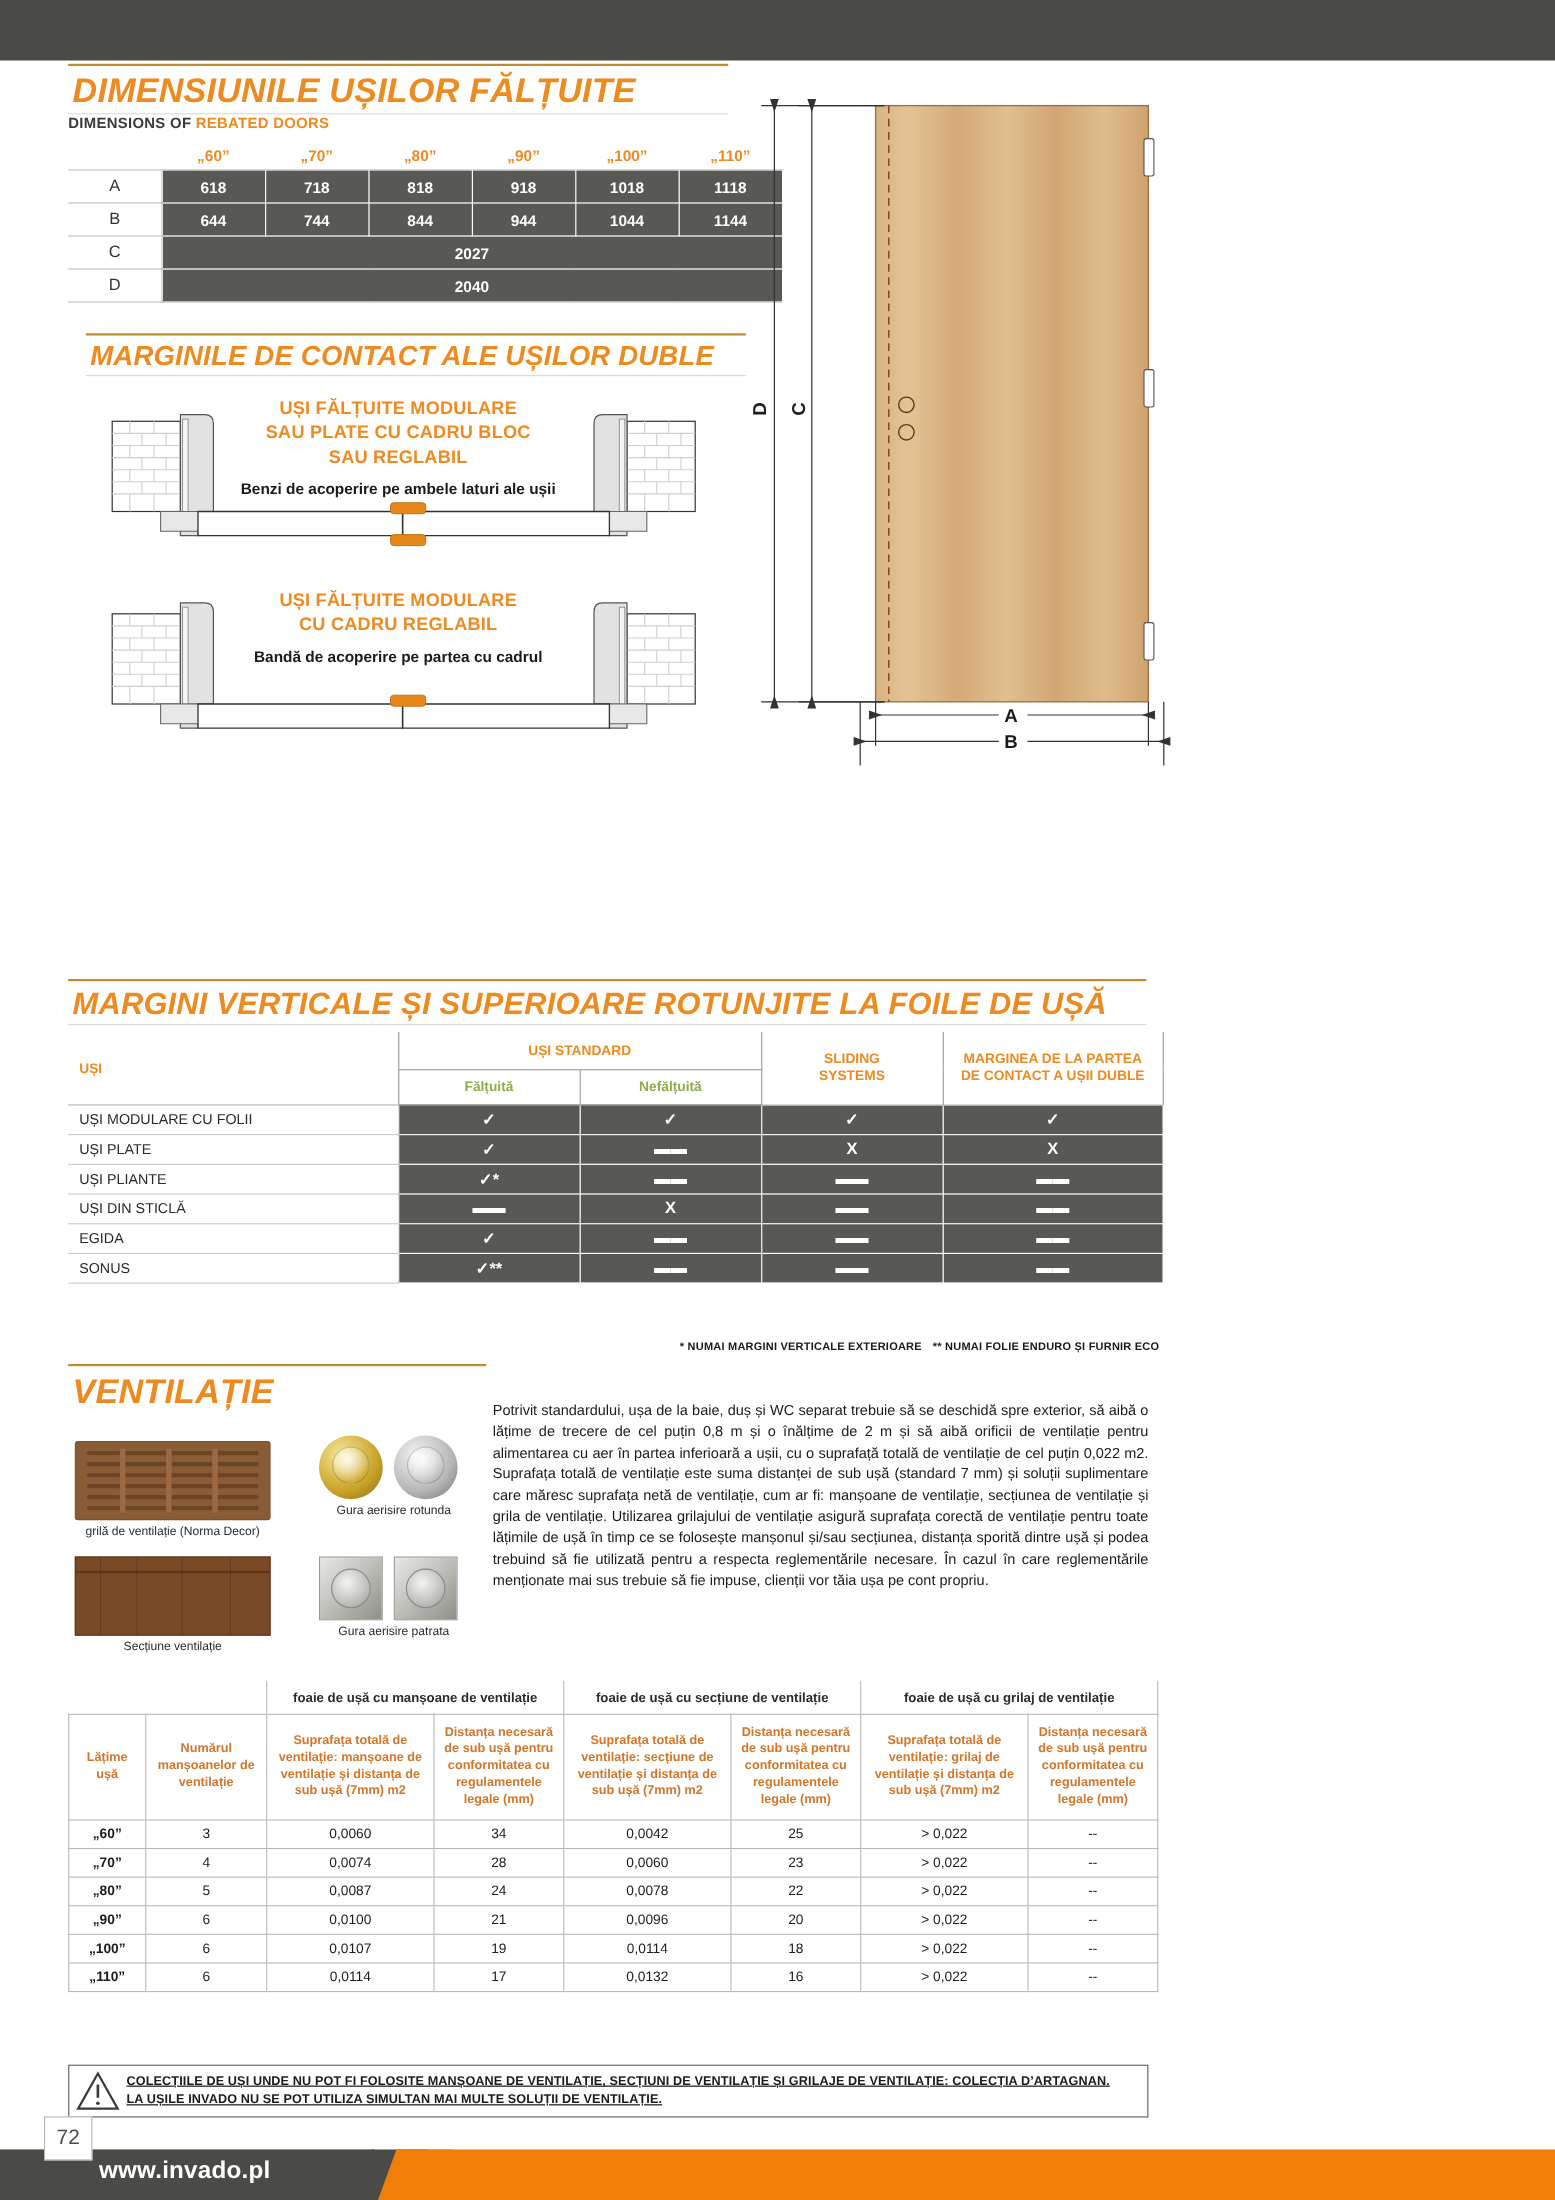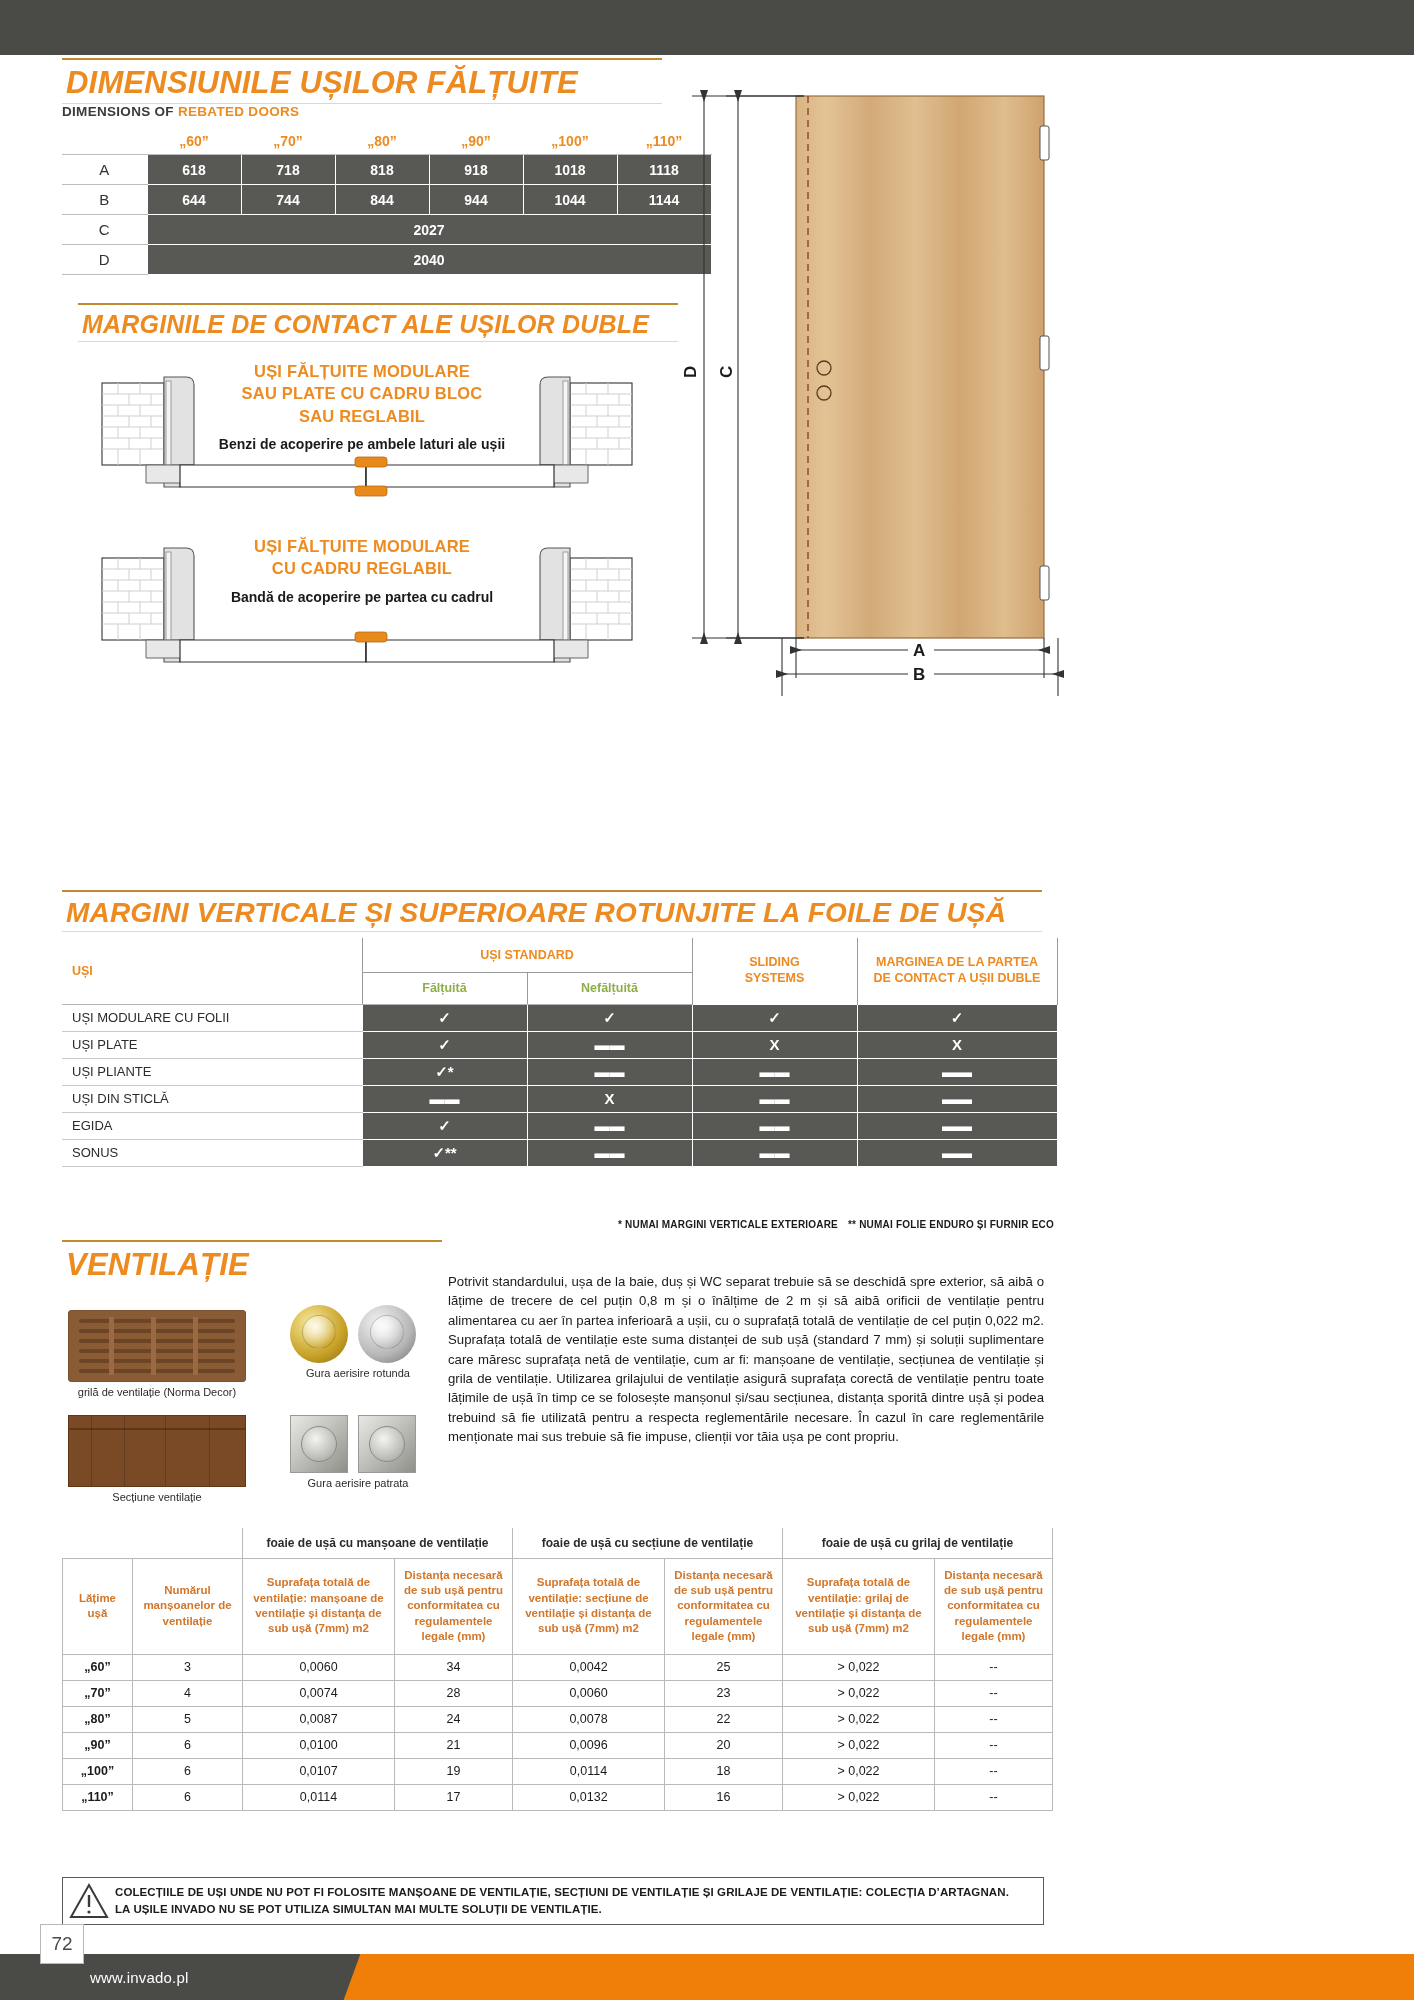--- a/index.html
+++ b/index.html
@@ -233,21 +233,21 @@
   .footer .orange {
     position:absolute; left:362px; bottom:0; width:1052px; height:46px;
     background:#F07F0A;
   }
   .footer .orangeslant {
     position:absolute; left:352px; bottom:0; width:50px; height:46px;
     background:#F07F0A; transform:skewX(-20deg);
   }
   .footer .url {
     position:absolute; left:90px; bottom:14px; color:#fff;
-    font-size:15px; font-weight:400; letter-spacing:0.2px; z-index:5;
+    font-size:22px; font-weight:700; letter-spacing:0.2px; z-index:5;
   }
   .pagenum {
     position:absolute; left:40px; bottom:36px; width:44px; height:40px;
     background:#fff; border:1px solid #b8b8b8;
     display:flex; align-items:center; justify-content:center;
     font-size:19px; color:#4a4a47; z-index:6;
   }
 </style>
 </head>
 <body>
@@ -724,21 +724,21 @@
           <td class="cell">0,0114</td>
           <td class="cell">17</td>
           <td class="cell">0,0132</td>
           <td class="cell">16</td>
           <td class="cell">&gt; 0,022</td>
           <td class="cell">--</td>
         </tr>
       </tbody>
   </table>
 
-  <div class="warnbox" style="left:62px; top:1877px; width:982px; height:48px;">
+  <div class="warnbox" style="left:62px; top:1877px; width:982px; height:48px;text-decoration:underline;">
     <div class="tri">
       <svg width="40" height="38" viewBox="0 0 40 38">
         <polygon points="20,3 38,35 2,35" fill="none" stroke="#3a3a3a" stroke-width="2"></polygon>
         <line x1="20" y1="13" x2="20" y2="25" stroke="#3a3a3a" stroke-width="2.4"></line>
         <circle cx="20" cy="30" r="1.6" fill="#3a3a3a"></circle>
       </svg>
     </div>
     <div class="txt">
       <div>COLECȚIILE DE UȘI UNDE NU POT FI FOLOSITE MANȘOANE DE VENTILAȚIE, SECȚIUNI DE VENTILAȚIE ȘI GRILAJE DE VENTILAȚIE: COLECȚIA D’ARTAGNAN.</div>
       <div>LA UȘILE INVADO NU SE POT UTILIZA SIMULTAN MAI MULTE SOLUȚII DE VENTILAȚIE.</div>

